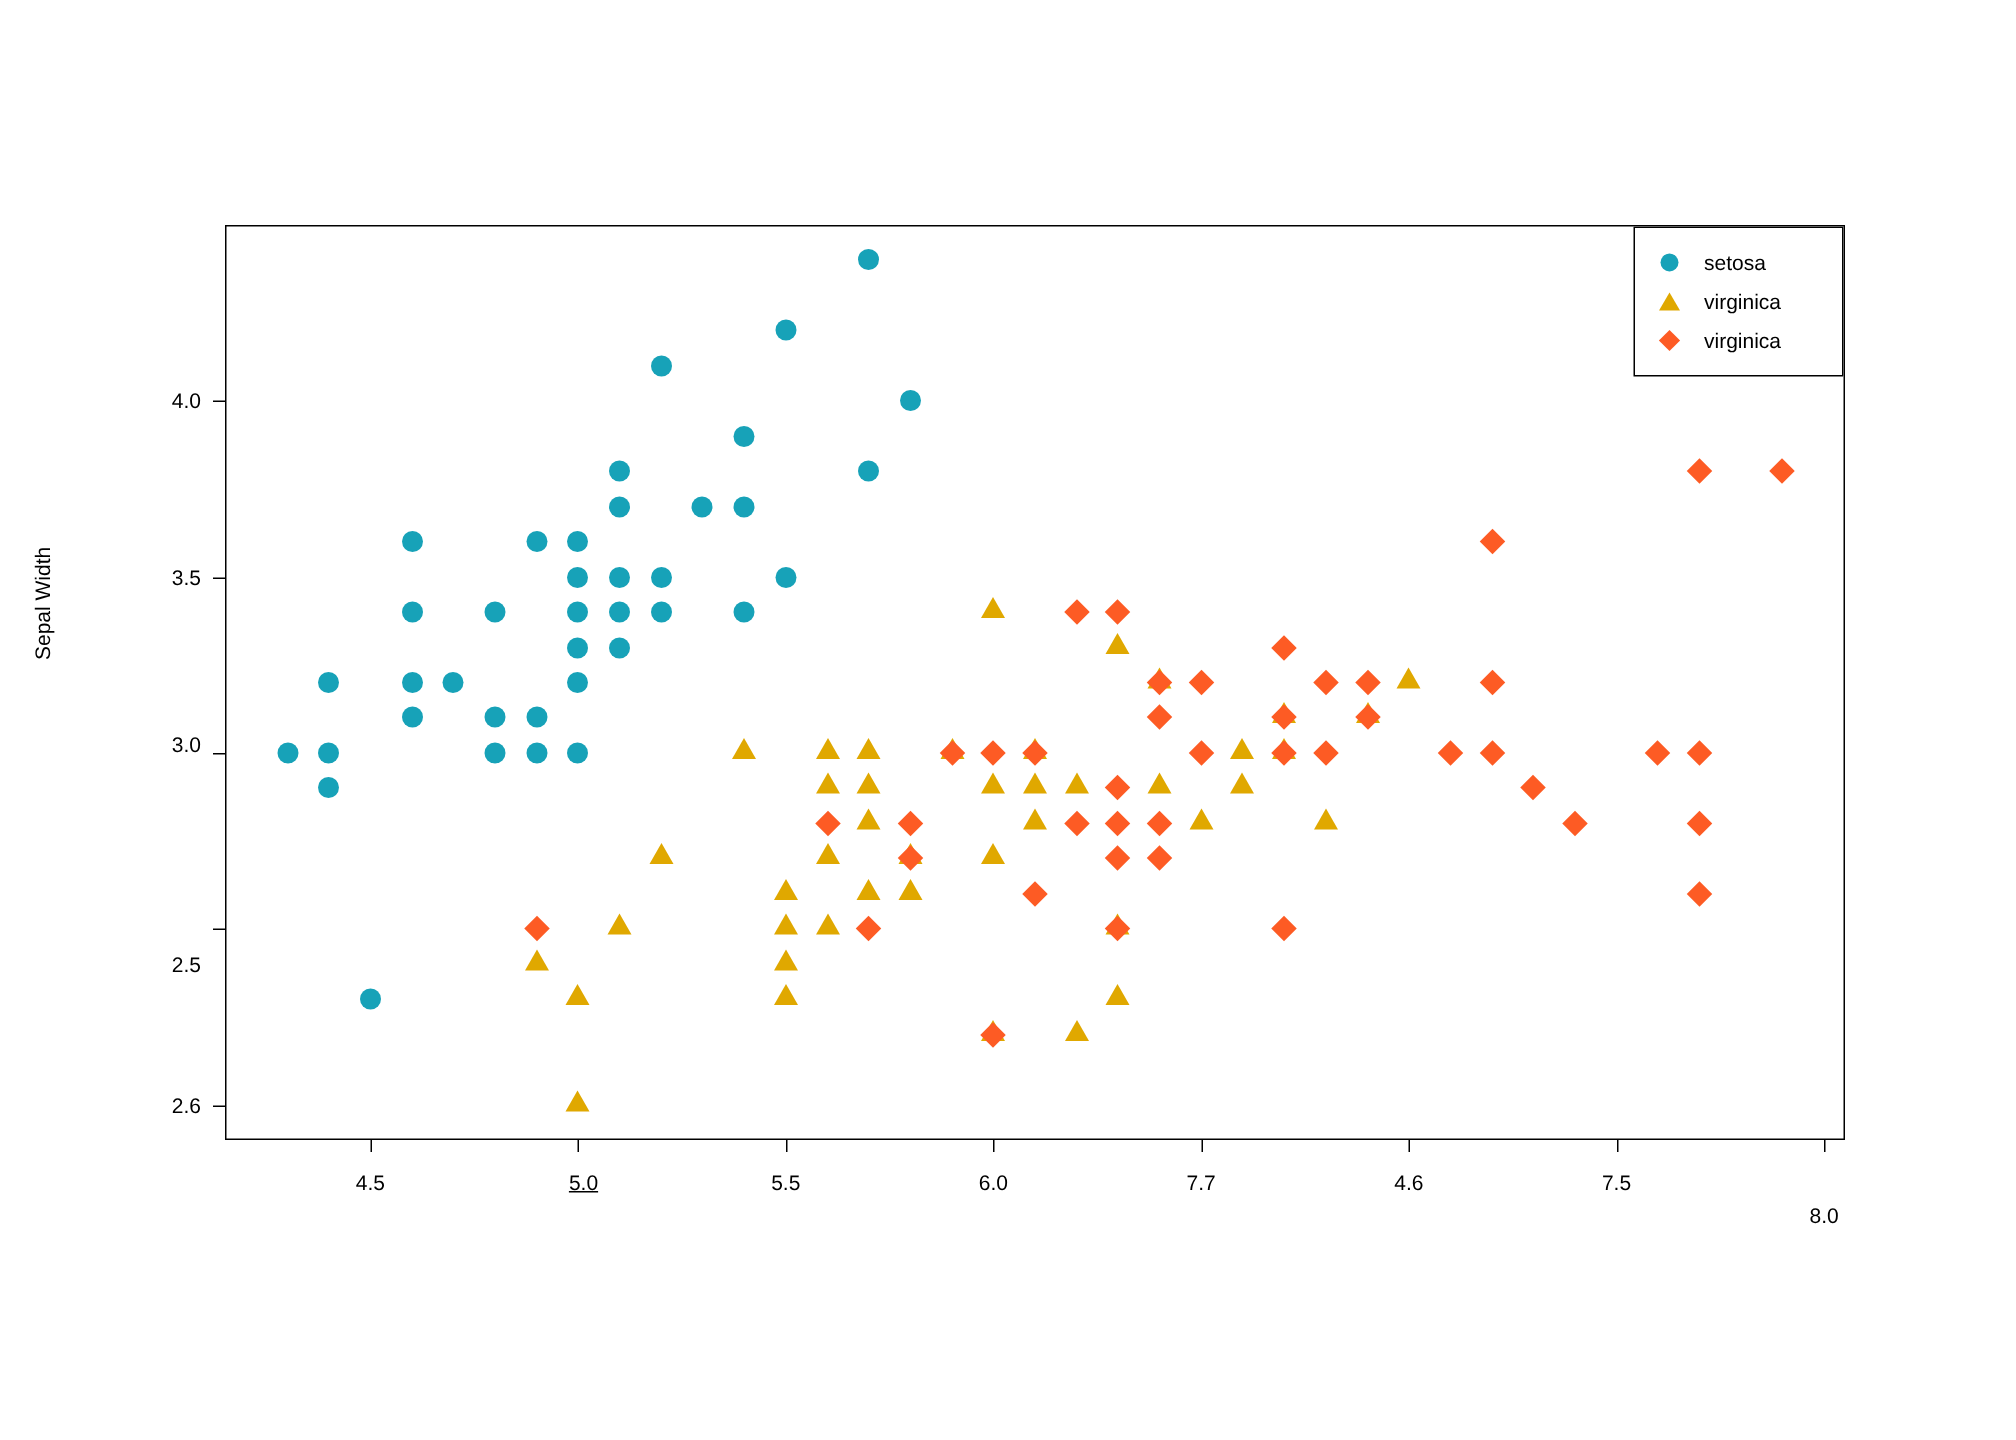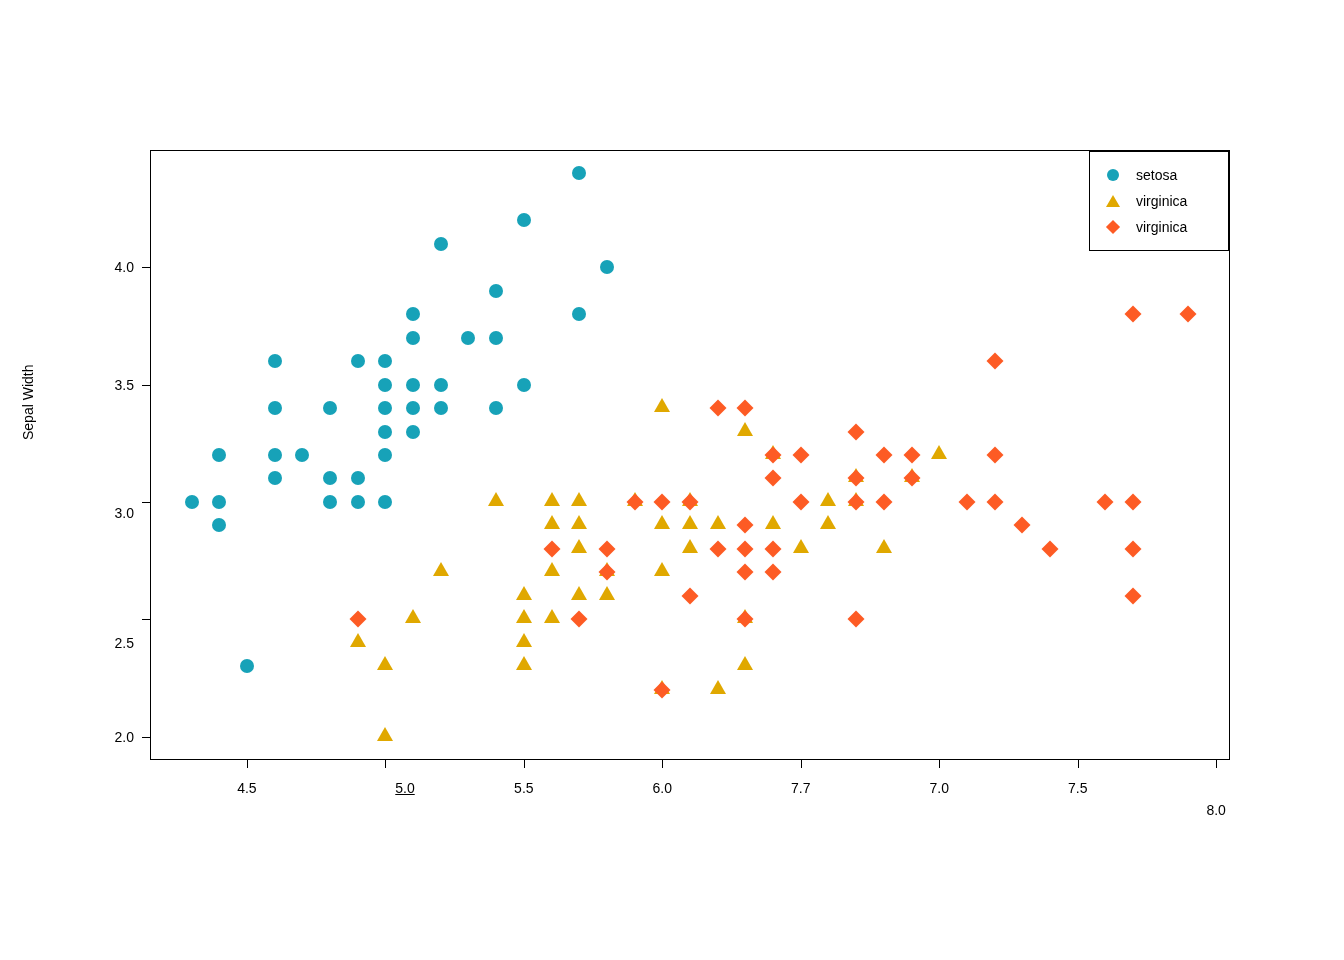--- a/index.html
+++ b/index.html
@@ -140,39 +140,39 @@
 
 
   <div class="ylab">Sepal Width</div>
 
   <div class="plot-box" id="plot-box"></div>
 
   <div id="ticks-layer">
       <div class="xtick-line" style="left: 246.923px;"></div>
       <div class="xtick-label" style="left: 246.923px;">4.5</div>
       <div class="xtick-line" style="left: 385.385px;"></div>
-      <div class="xtick-label" style="left: 405px; text-decoration: underline;">5.0</div>
+      <div class="xtick-label" style="left: 389px; text-decoration: underline;">5.0</div>
       <div class="xtick-line" style="left: 523.846px;"></div>
       <div class="xtick-label" style="left: 523.846px;">5.5</div>
       <div class="xtick-line" style="left: 662.308px;"></div>
       <div class="xtick-label" style="left: 662.308px;">6.0</div>
       <div class="xtick-line" style="left: 800.769px;"></div>
       <div class="xtick-label" style="left: 800.769px;">7.7</div>
       <div class="xtick-line" style="left: 939.231px;"></div>
-      <div class="xtick-label" style="left: 939.231px;">7.0</div>
+      <div class="xtick-label" style="left: 939.231px;">4.6</div>
       <div class="xtick-line" style="left: 1077.69px;"></div>
       <div class="xtick-label" style="left: 1077.69px;">7.5</div>
       <div class="xtick-line" style="left: 1216.15px;"></div>
       <div class="xtick-label" style="left: 1216.15px; margin-top: 22px;">8.0</div>
       <div class="ytick-line" style="top: 736.538px;"></div>
-      <div class="ytick-label" style="top: 736.538px;">2.0</div>
+      <div class="ytick-label" style="top: 736.538px;">2.6</div>
       <div class="ytick-line" style="top: 619.231px;"></div>
       <div class="ytick-label" style="top: 619.231px; margin-top: 16px;">2.5</div>
       <div class="ytick-line" style="top: 501.923px;"></div>
-      <div class="ytick-label" style="top: 513px;">3.0</div>
+      <div class="ytick-label" style="top: 496px;">3.0</div>
       <div class="ytick-line" style="top: 384.615px;"></div>
       <div class="ytick-label" style="top: 384.615px;">3.5</div>
       <div class="ytick-line" style="top: 267.308px;"></div>
       <div class="ytick-label" style="top: 267.308px;">4.0</div>
     </div>
 
   <div class="legend-box" id="legend-box" style="right: 115px; top: 151px; width: 140px;">
       <div class="legend-row">
         <div class="legend-swatch">
           <div class="sw-circle" style="background: rgb(23, 162, 184);"></div>

